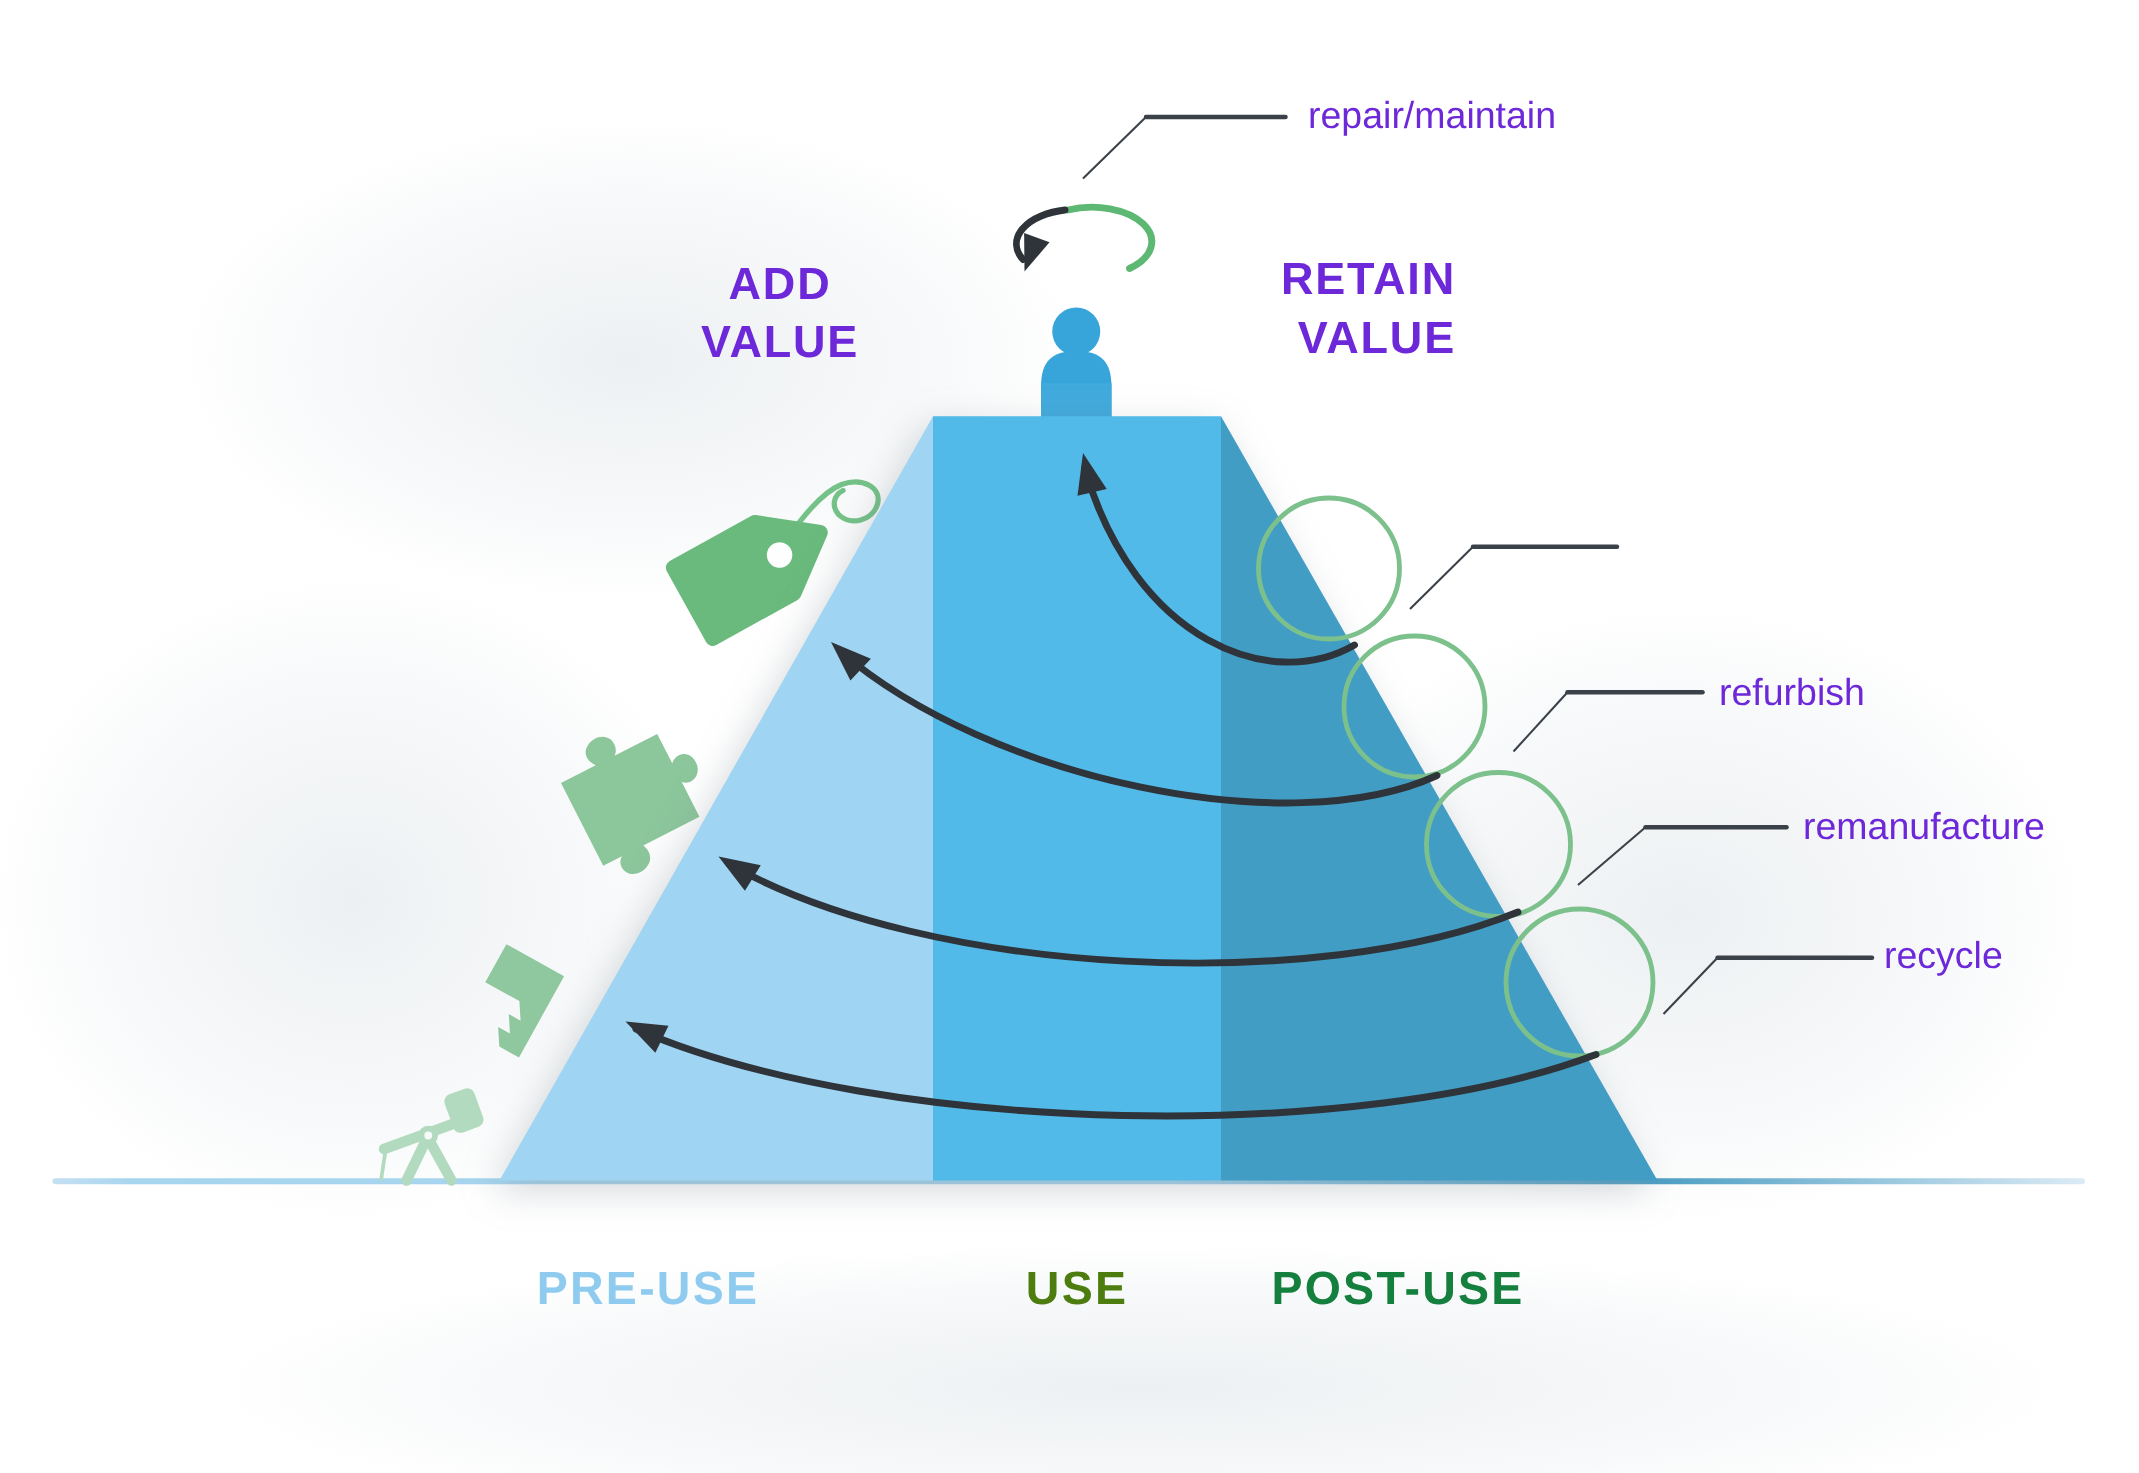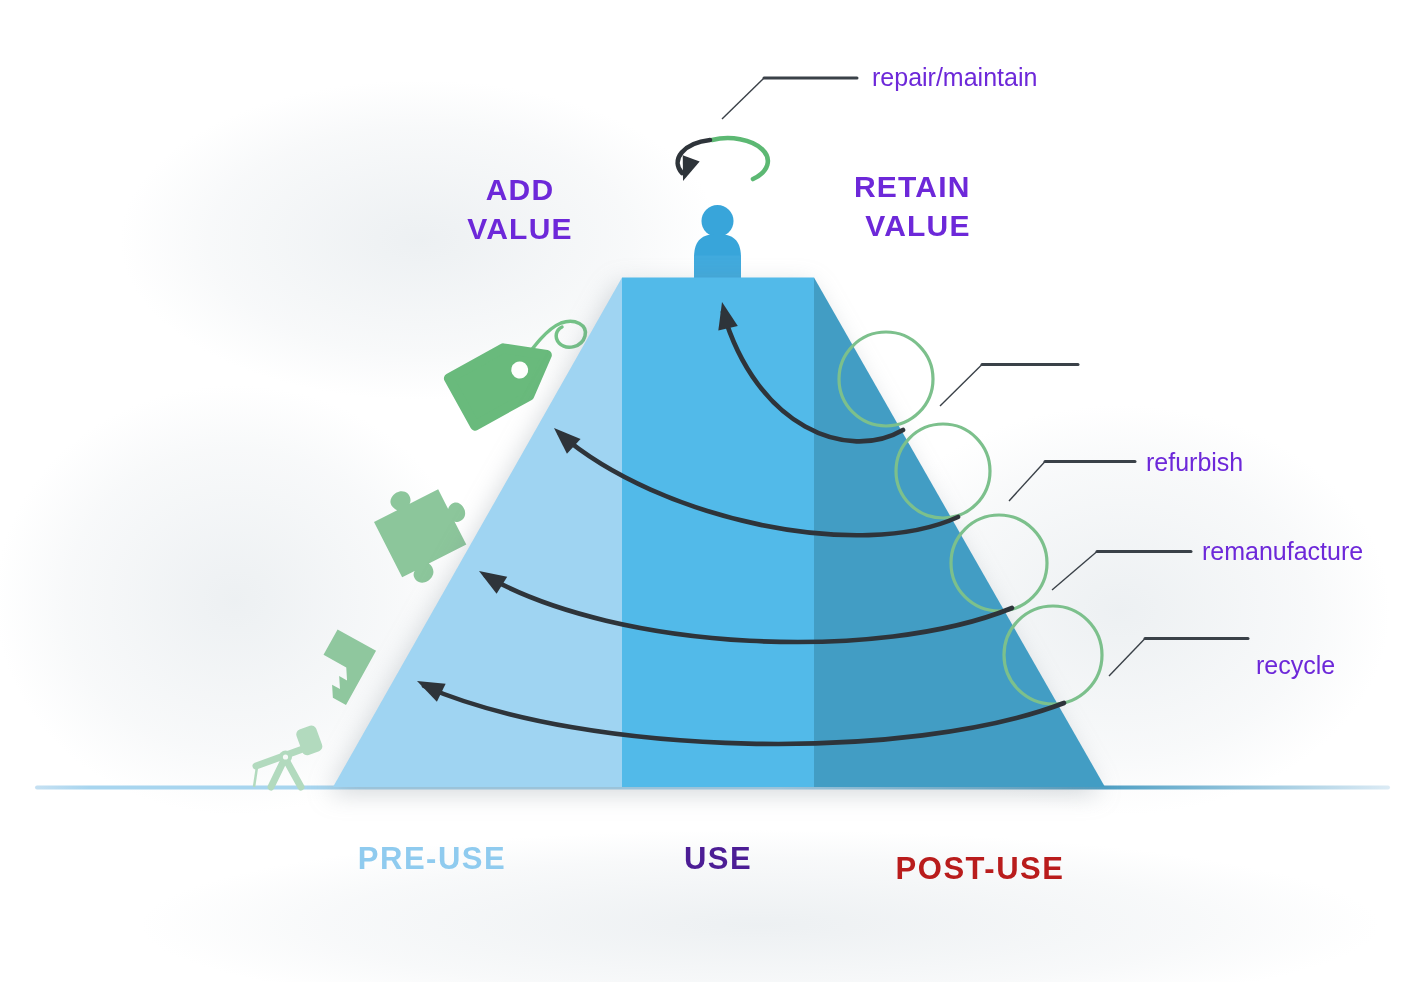--- a/index.html
+++ b/index.html
@@ -32,22 +32,22 @@
   .phase{
     position:absolute;
     top:841px;
     font-weight:bold;
     font-size:31px;
     letter-spacing:1.5px;
     white-space:nowrap;
     transform:translateX(-50%);
   }
   .phase-pre{left:432px;color:#8FCBEF;}
-  .phase-use{left:718px;color:#4c1d95;}
-  .phase-post{left:980px;color:#b91c1c;margin-top:10px;}
+  .phase-use{left:718px;color:#4d7c0f;}
+  .phase-post{left:932px;color:#15803d;}
   .pyr-shadow{filter:drop-shadow(-5px 7px 12px rgba(112,126,136,0.30));}
 </style>
 </head>
 <body>
 
 <div id="stage">
 
   <svg id="scene" width="1426" height="982" viewBox="0 0 1426 982">
     <defs>
       <radialGradient id="blob" cx="50%" cy="50%" r="50%">
@@ -165,19 +165,19 @@
   </div>
 
   <div class="header retain">
     <div>RETAIN</div>
     <div>VALUE</div>
   </div>
 
   <div class="loop-label" style="left:872px;top:62px;">repair/maintain</div>
   <div class="loop-label" style="left:1146px;top:447px;">refurbish</div>
   <div class="loop-label" style="left:1202px;top:536px;">remanufacture</div>
-  <div class="loop-label" style="left:1256px;top:622px;margin-top:28px;">recycle</div>
+  <div class="loop-label" style="left:1256px;top:622px;">recycle</div>
 
   <div class="phase phase-pre">PRE-USE</div>
   <div class="phase phase-use">USE</div>
   <div class="phase phase-post">POST-USE</div>
 
 </div>
 
 </body></html>

